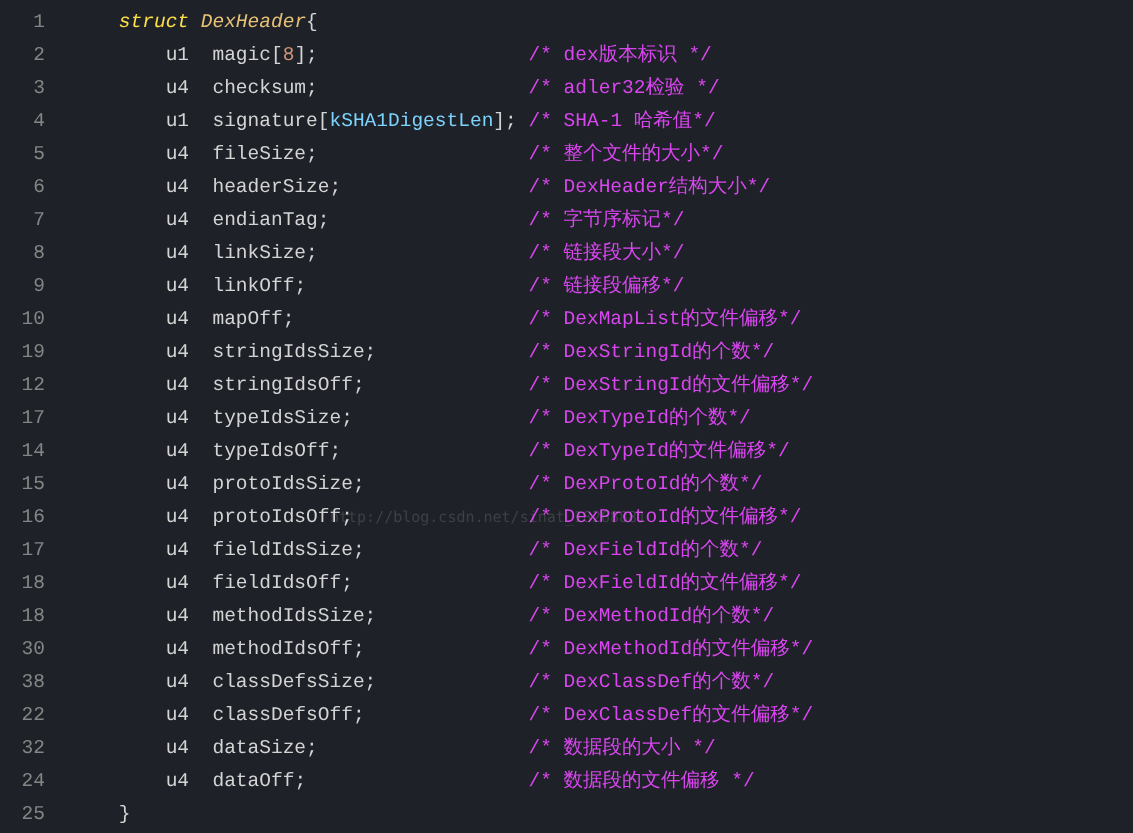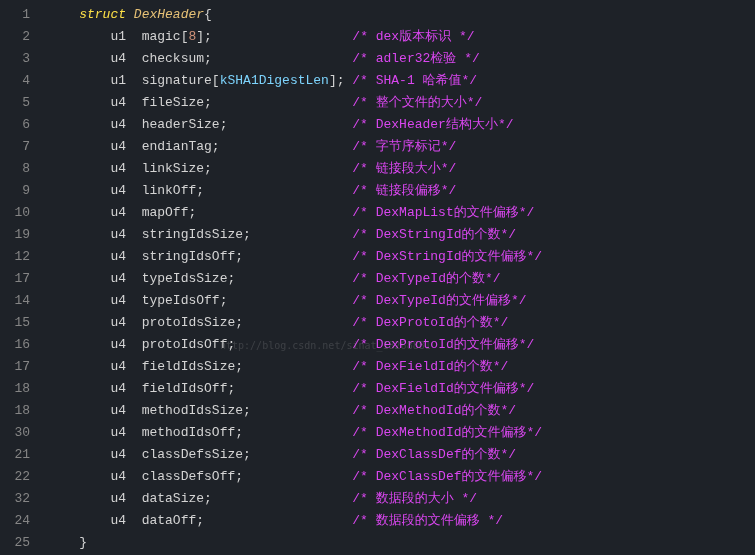--- a/index.html
+++ b/index.html
@@ -69,21 +69,21 @@
       <div class="line">19</div>
       <div class="line">12</div>
       <div class="line">17</div>
       <div class="line">14</div>
       <div class="line">15</div>
       <div class="line">16</div>
       <div class="line">17</div>
       <div class="line">18</div>
       <div class="line">18</div>
       <div class="line">30</div>
-      <div class="line">21</div>
+      <div class="line">38</div>
       <div class="line">22</div>
       <div class="line">32</div>
       <div class="line">24</div>
       <div class="line">25</div>
     </div>
   <div class="code-area" id="code"><div class="line">    <span class="kw">struct</span> <span class="type-name">DexHeader</span><span class="punc">{</span></div><div class="line">        <span class="ident">u1</span>  <span class="ident">magic</span><span class="punc">[</span><span class="num">8</span><span class="punc">];</span>                  <span class="comment">/* dex版本标识 */</span></div><div class="line">        <span class="ident">u4</span>  <span class="ident">checksum</span><span class="punc">;</span>                  <span class="comment">/* adler32检验 */</span></div><div class="line">        <span class="ident">u1</span>  <span class="ident">signature</span><span class="punc">[</span><span class="const">kSHA1DigestLen</span><span class="punc">];</span> <span class="comment">/* SHA-1 哈希值*/</span></div><div class="line">        <span class="ident">u4</span>  <span class="ident">fileSize</span><span class="punc">;</span>                  <span class="comment">/* 整个文件的大小*/</span></div><div class="line">        <span class="ident">u4</span>  <span class="ident">headerSize</span><span class="punc">;</span>                <span class="comment">/* DexHeader结构大小*/</span></div><div class="line">        <span class="ident">u4</span>  <span class="ident">endianTag</span><span class="punc">;</span>                 <span class="comment">/* 字节序标记*/</span></div><div class="line">        <span class="ident">u4</span>  <span class="ident">linkSize</span><span class="punc">;</span>                  <span class="comment">/* 链接段大小*/</span></div><div class="line">        <span class="ident">u4</span>  <span class="ident">linkOff</span><span class="punc">;</span>                   <span class="comment">/* 链接段偏移*/</span></div><div class="line">        <span class="ident">u4</span>  <span class="ident">mapOff</span><span class="punc">;</span>                    <span class="comment">/* DexMapList的文件偏移*/</span></div><div class="line">        <span class="ident">u4</span>  <span class="ident">stringIdsSize</span><span class="punc">;</span>             <span class="comment">/* DexStringId的个数*/</span></div><div class="line">        <span class="ident">u4</span>  <span class="ident">stringIdsOff</span><span class="punc">;</span>              <span class="comment">/* DexStringId的文件偏移*/</span></div><div class="line">        <span class="ident">u4</span>  <span class="ident">typeIdsSize</span><span class="punc">;</span>               <span class="comment">/* DexTypeId的个数*/</span></div><div class="line">        <span class="ident">u4</span>  <span class="ident">typeIdsOff</span><span class="punc">;</span>                <span class="comment">/* DexTypeId的文件偏移*/</span></div><div class="line">        <span class="ident">u4</span>  <span class="ident">protoIdsSize</span><span class="punc">;</span>              <span class="comment">/* DexProtoId的个数*/</span></div><div class="line">        <span class="ident">u4</span>  <span class="ident">protoIdsOff</span><span class="punc">;</span>               <span class="comment">/* DexProtoId的文件偏移*/</span></div><div class="line">        <span class="ident">u4</span>  <span class="ident">fieldIdsSize</span><span class="punc">;</span>              <span class="comment">/* DexFieldId的个数*/</span></div><div class="line">        <span class="ident">u4</span>  <span class="ident">fieldIdsOff</span><span class="punc">;</span>               <span class="comment">/* DexFieldId的文件偏移*/</span></div><div class="line">        <span class="ident">u4</span>  <span class="ident">methodIdsSize</span><span class="punc">;</span>             <span class="comment">/* DexMethodId的个数*/</span></div><div class="line">        <span class="ident">u4</span>  <span class="ident">methodIdsOff</span><span class="punc">;</span>              <span class="comment">/* DexMethodId的文件偏移*/</span></div><div class="line">        <span class="ident">u4</span>  <span class="ident">classDefsSize</span><span class="punc">;</span>             <span class="comment">/* DexClassDef的个数*/</span></div><div class="line">        <span class="ident">u4</span>  <span class="ident">classDefsOff</span><span class="punc">;</span>              <span class="comment">/* DexClassDef的文件偏移*/</span></div><div class="line">        <span class="ident">u4</span>  <span class="ident">dataSize</span><span class="punc">;</span>                  <span class="comment">/* 数据段的大小 */</span></div><div class="line">        <span class="ident">u4</span>  <span class="ident">dataOff</span><span class="punc">;</span>                   <span class="comment">/* 数据段的文件偏移 */</span></div><div class="line">    <span class="punc">}</span></div></div>
 </div>
 
 <div class="watermark">http://blog.csdn.net/sinat_18268881</div>
 

